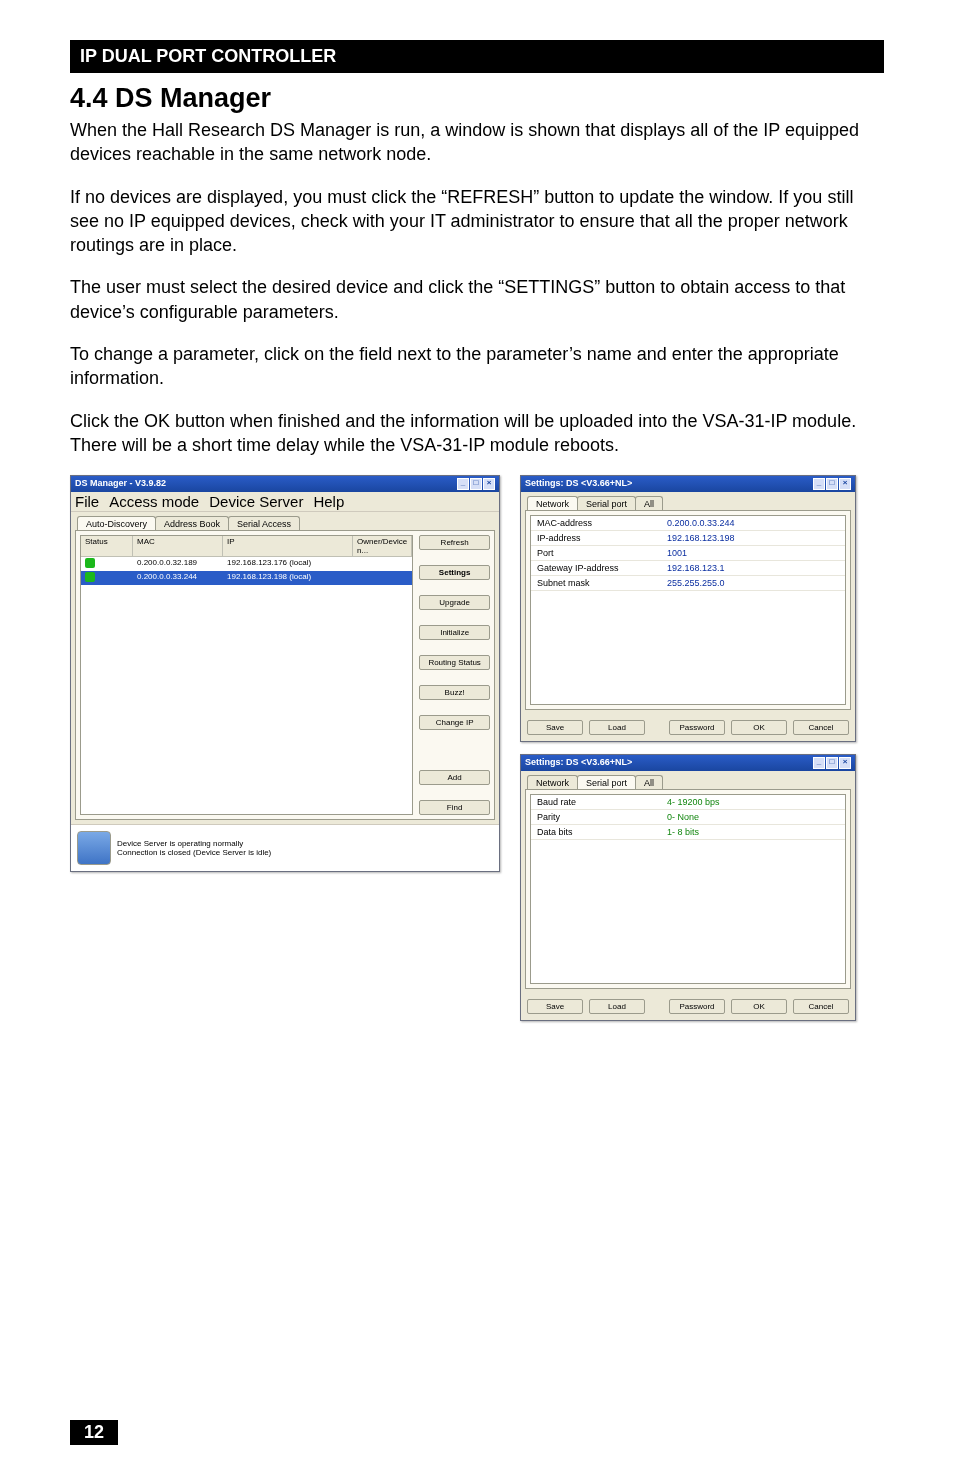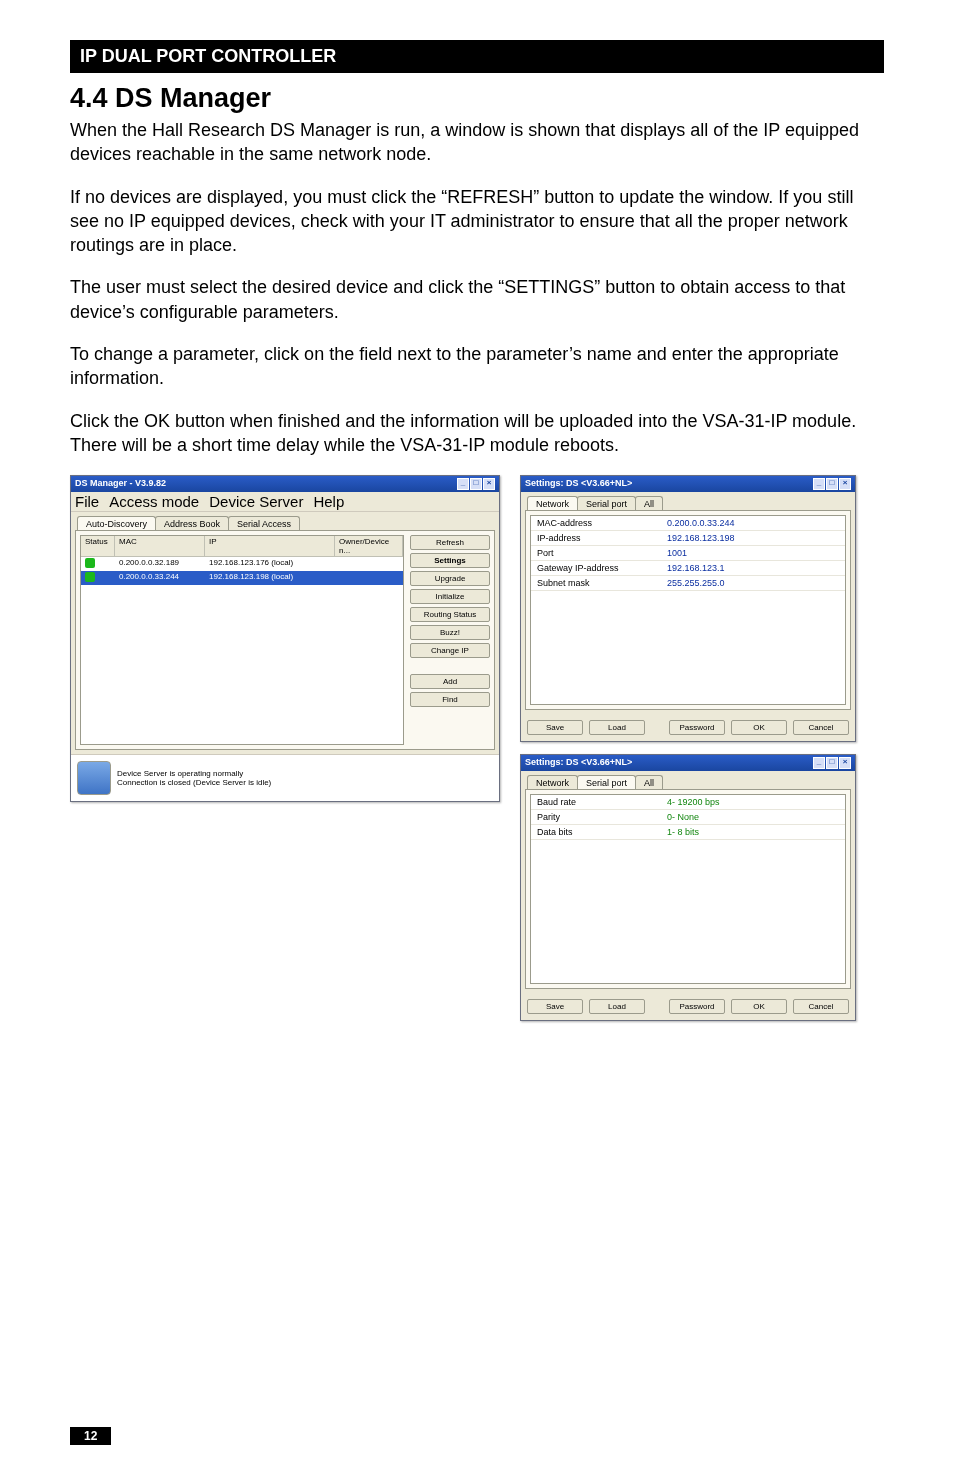--- a/index.html
+++ b/index.html
@@ -105,32 +105,32 @@
   }
   
   .dsmgr { width: 430px; }
   .ds-content { display:flex; gap:6px; background:#fbf9f1; padding:4px; border:1px solid #9b9b8c; margin:0 4px 4px 4px;}
   .ds-table-wrap { flex:1; background:#fff; border:1px solid #9b9b8c; min-height:210px;}
   .ds-table-head {
     display:flex; background:#ece9d8; font-size:8px;
     border-bottom:1px solid #c0c0b4;
   }
   .ds-table-head div { padding:1px 4px; border-right:1px solid #c0c0b4; }
-  .col-status{width:34px;}
+  .col-status{width:52px;}
   .col-mac{width:90px;}
   .col-ip{width:130px;}
   .col-owner{flex:1;}
   .ds-row { display:flex; font-size:8px; }
   .ds-row div { padding:1px 4px; }
   .row-sel { background:#2a5cc7; color:#fff; }
   .status-icon {
     width:10px;height:10px;border-radius:2px;
     background:#1bb81b;display:inline-block;
   }
-  .ds-sidebtns { display:flex; flex-direction:column; gap:3px; width:80px; }
+  .ds-sidebtns { display:flex; flex-direction:column; gap:15px; width:80px; }
   .wbtn {
     border:1px solid #9b9b8c;
     background:#ece9d8;
     font-size:8px;
     padding:2px 2px;
     text-align:center;
     border-radius:2px;
   }
   .wbtn.bold { font-weight:bold; }
   .ds-status {
@@ -150,21 +150,21 @@
   .dlg-btns .wbtn { width:56px; }
   .dlg-btns .spacer{flex:1;}
   
   .page-badge {
     position:absolute;
     left: 70px;
     bottom: 30px;
     background:#000;
     color:#fff;
     font-weight:bold;
-    font-size:12px;
+    font-size:18px;
     padding:2px 14px;
   }
 </style>
 </head>
 <body>
 
 <div class="header-bar">IP DUAL PORT CONTROLLER</div>
 
 <h2 class="section-title">4.4 DS Manager</h2>
 <p class="body-text">When the Hall Research DS Manager is run, a window is shown that displays all of the IP equipped devices reachable in the same network node.</p>

